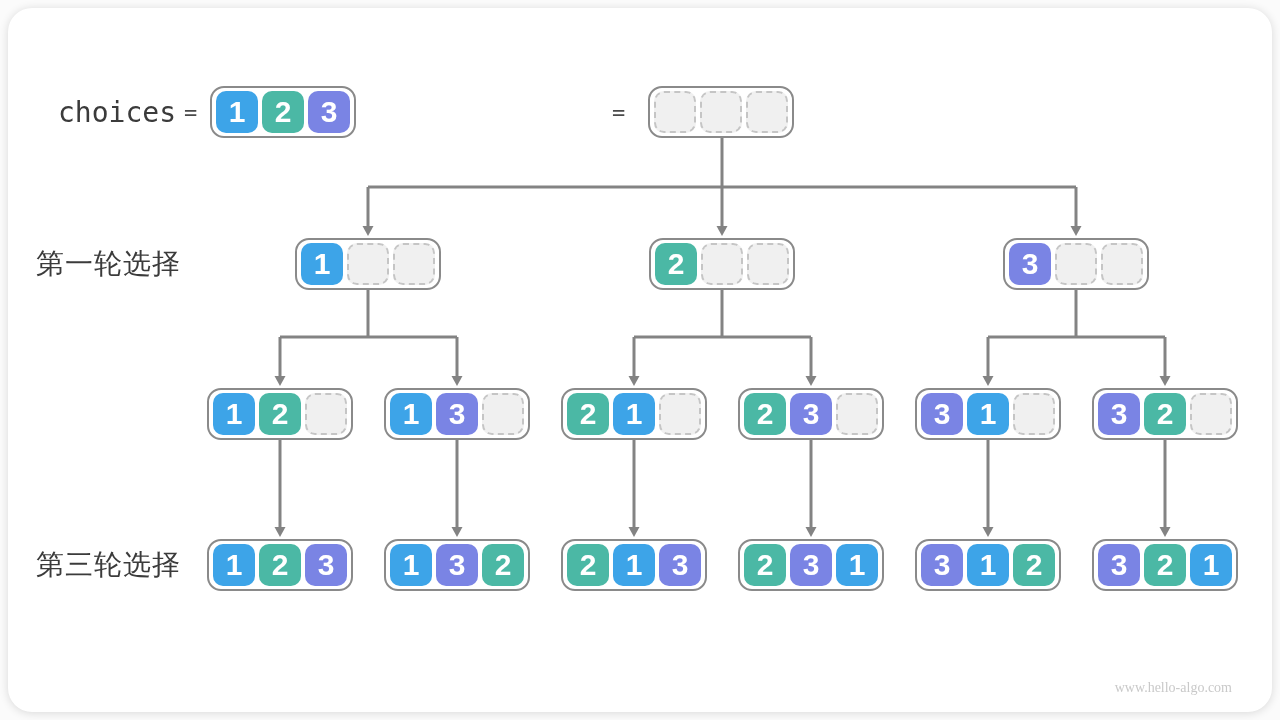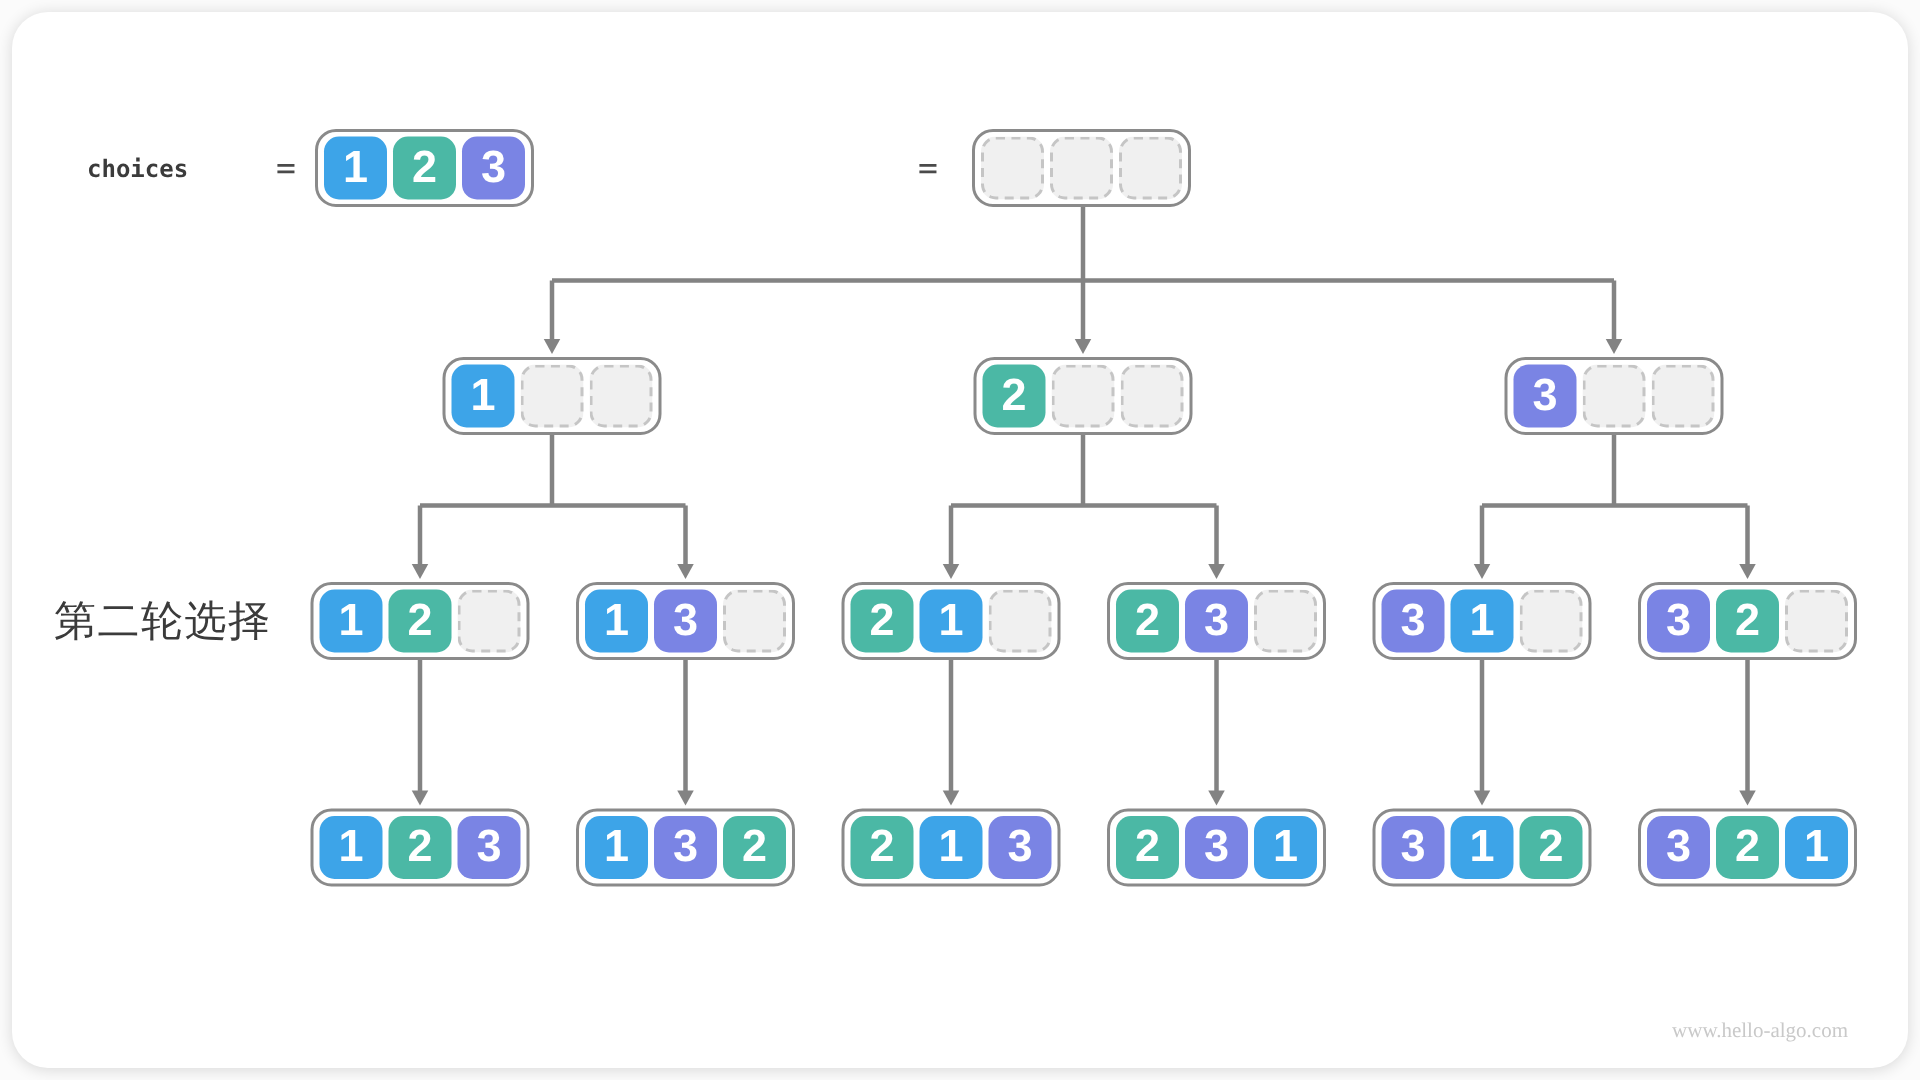--- a/index.html
+++ b/index.html
@@ -12,21 +12,21 @@
     background:#ffffff;border-radius:24px;
     box-shadow:0 1px 10px rgba(0,0,0,.14);
   }
   #connectors{position:absolute;left:0;top:0;}
   #connectors path{fill:none;stroke:var(--line);stroke-width:3;}
   #connectors polygon{fill:var(--line);}
 
   .code-label{
     position:absolute;height:52px;display:flex;align-items:center;
     font-family:"DejaVu Sans Mono","Liberation Mono",monospace;
-    font-weight:bold;font-size:16px;color:var(--text);
+    font-weight:normal;font-size:28px;color:var(--text);
   }
   .equals{
     position:absolute;height:52px;display:flex;align-items:center;
     font-family:"DejaVu Sans Mono","Liberation Mono",monospace;
     font-size:22px;color:#4a4a4a;
   }
   .state-box{
     position:absolute;box-sizing:border-box;height:52px;
     padding:3px 4px;border:2.5px solid var(--box_border);border-radius:14px;
     background:#fff;display:flex;align-items:center;gap:4px;
@@ -86,21 +86,22 @@
       <div class="cell c3">3</div>
     </div>
 
   <div class="equals" style="left:612px;top:86px;">=</div>
   <div class="state-box" style="left:648px;top:86px;">
       <div class="cell empty"></div>
       <div class="cell empty"></div>
       <div class="cell empty"></div>
     </div>
 
-  <div class="row-label" style="top:388px;">第二轮选择</div>
+  <div class="row-label" style="top:238px;">第一轮选择</div>
+  <div class="row-label" style="top:539px;">第三轮选择</div>
 
   <div class="watermark">www.hello-algo.com</div>
 <div class="state-box node" style="left: 368px; top: 238px;">
       <div class="cell c1">1</div>
       <div class="cell empty"></div>
       <div class="cell empty"></div>
     </div>
     <div class="state-box node" style="left: 722px; top: 238px;">
       <div class="cell c2">2</div>
       <div class="cell empty"></div>

